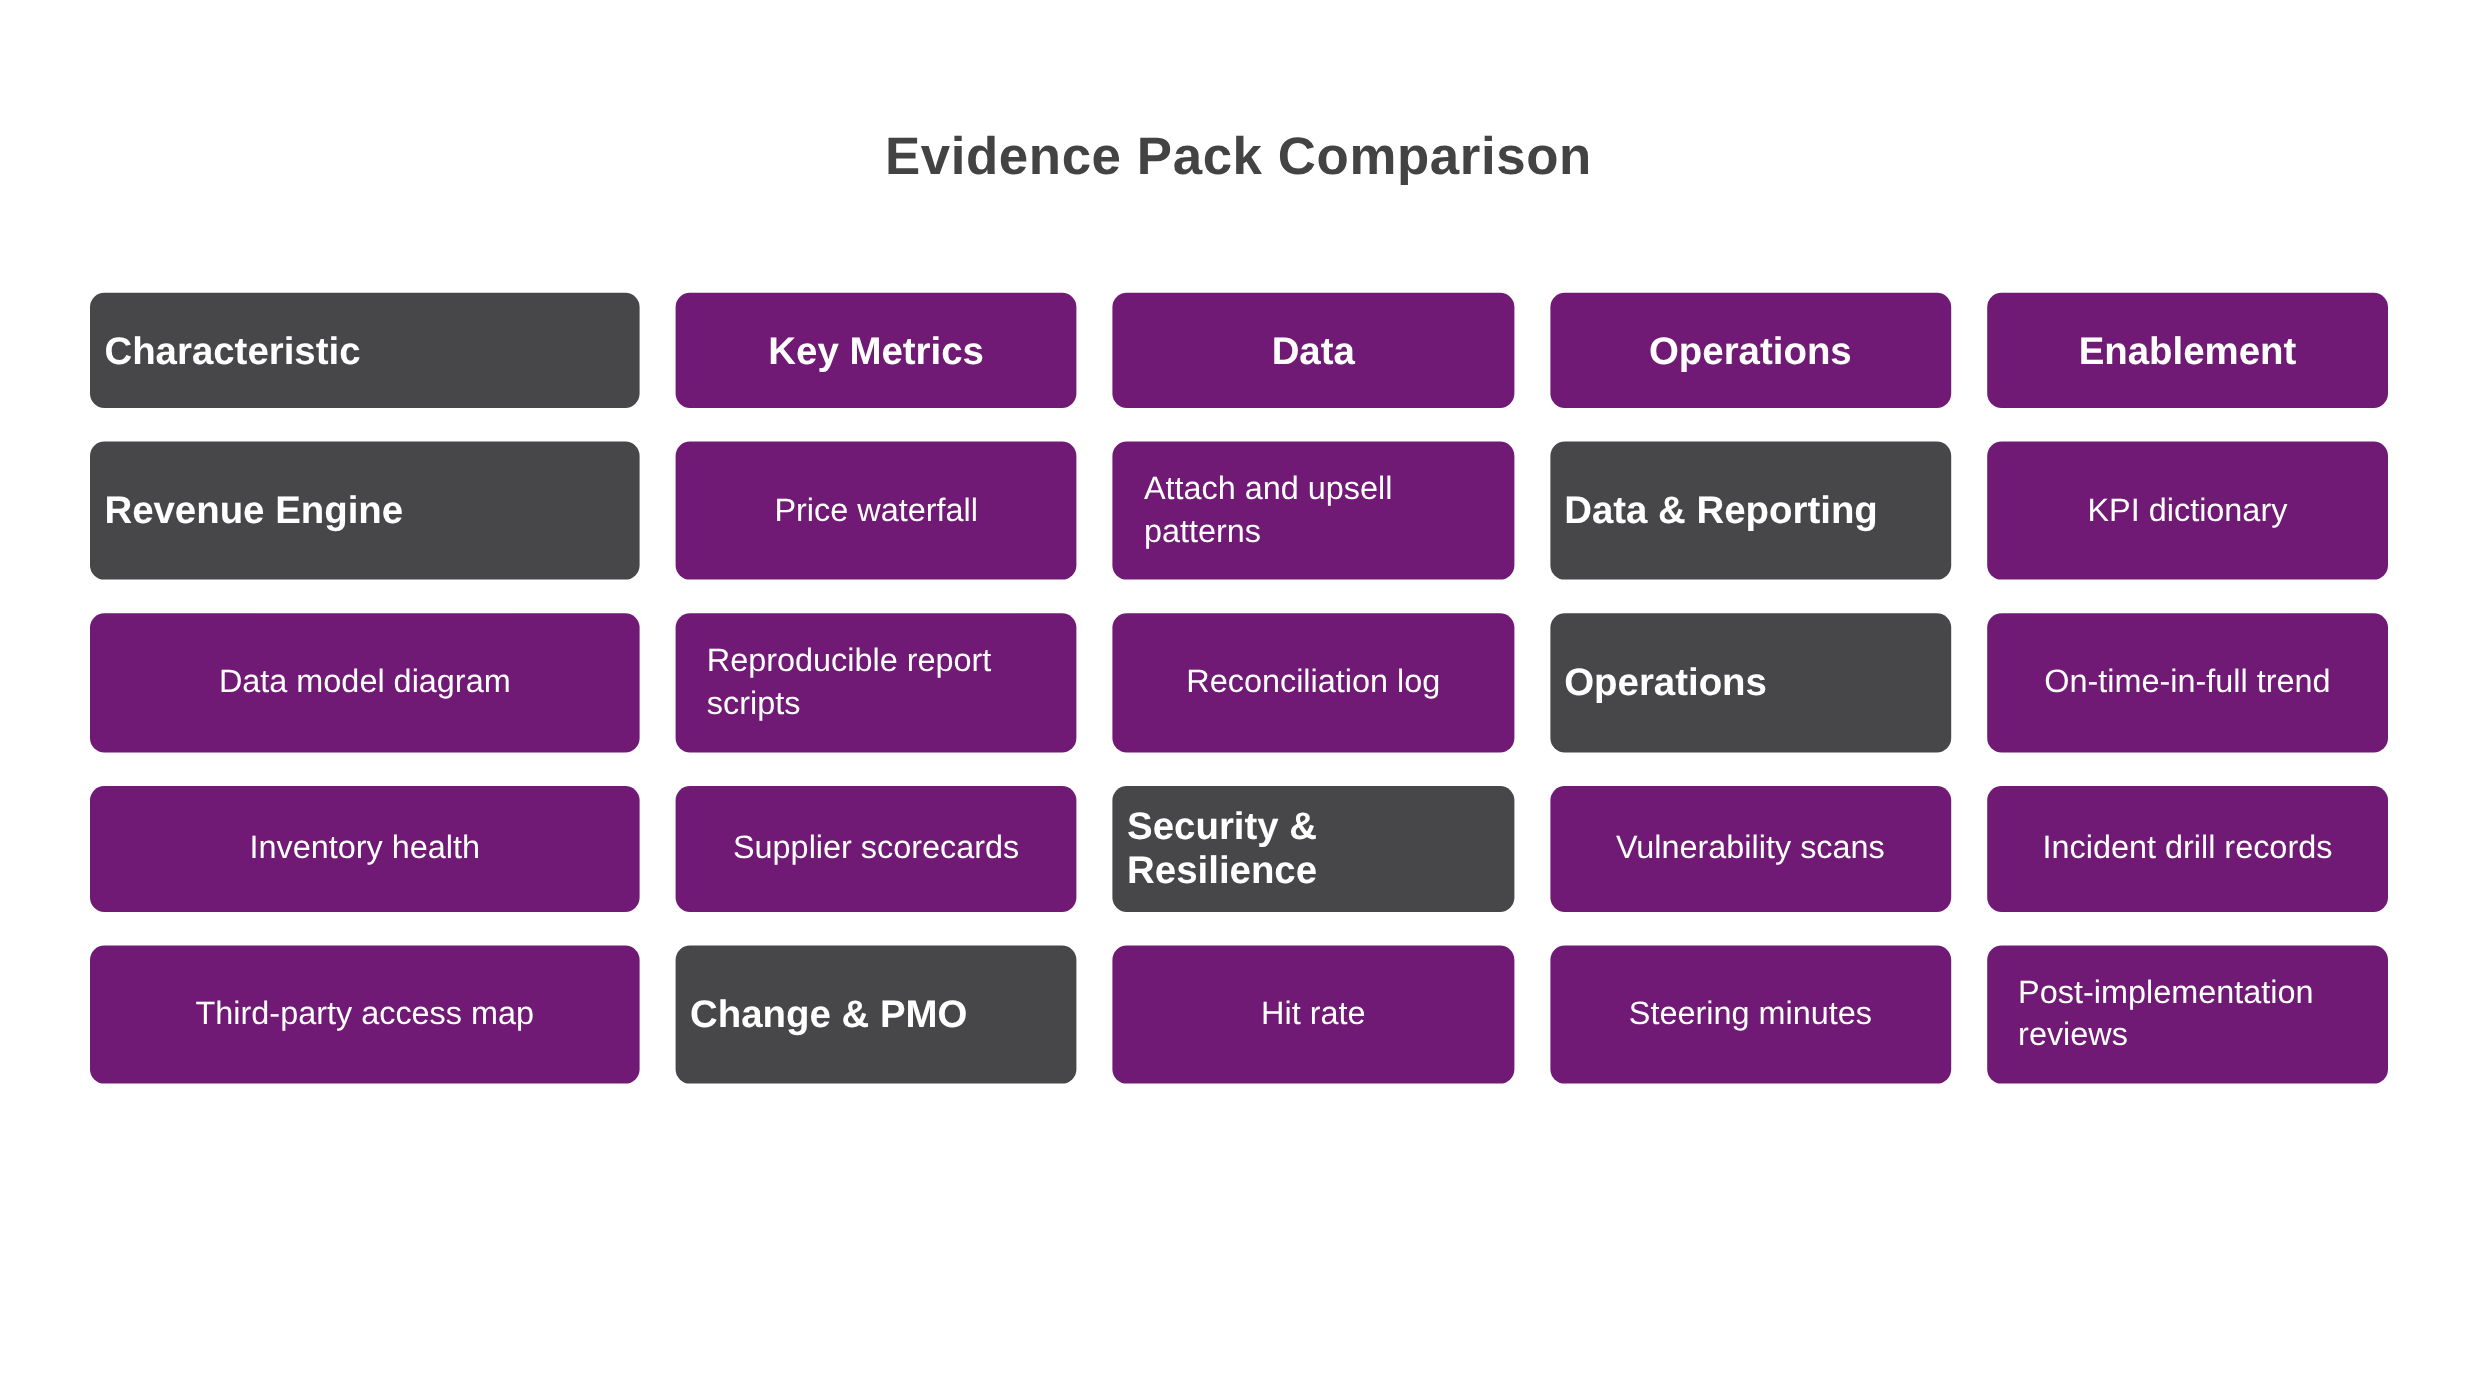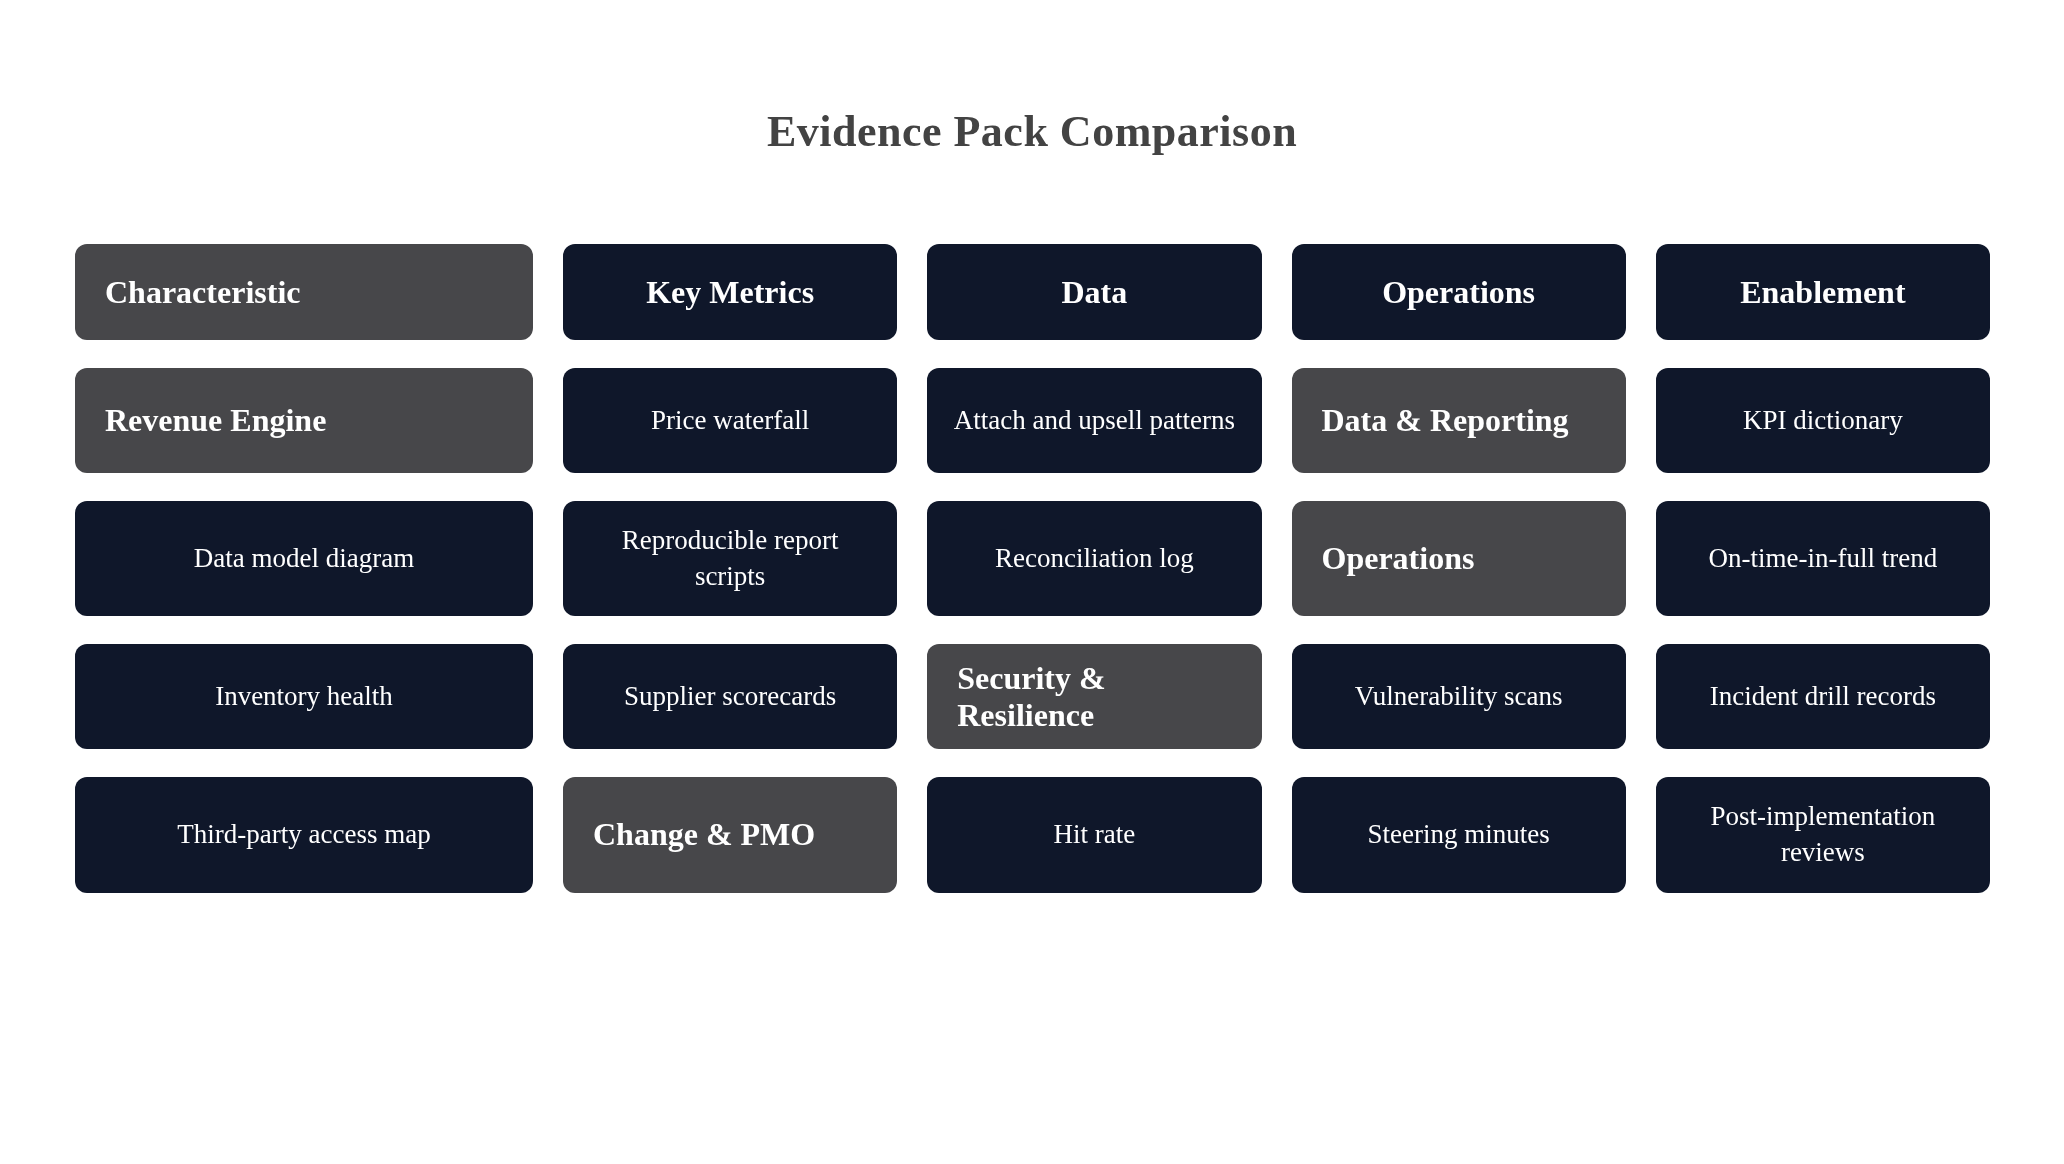--- a/index.html
+++ b/index.html
@@ -7,21 +7,20 @@
     padding: 0;
     background: #ffffff;
     font-family: "Liberation Sans", sans-serif;
   }
   .canvas {
     position: relative;
     width: 2064px;
     height: 928px;
     background: #ffffff;
     overflow: hidden;
-    font-family: Liberation Serif, serif;
   }
   .title {
     position: absolute;
     top: 106px;
     left: 0;
     width: 100%;
     text-align: center;
     font-size: 44px;
     font-weight: bold;
     color: #434343;
@@ -43,28 +42,27 @@
     color: #ffffff;
     display: flex;
     align-items: center;
     box-sizing: border-box;
   }
   .dark {
     background: #47474a;
     font-weight: bold;
     font-size: 32px;
     justify-content: flex-start;
-    padding: 0 20px 0 30px;
+    padding: 0 20px 0 12px;
     text-align: left;
   }
   .blue {
-    background: #0f172a;
+    background: #701a75;
     font-size: 27px;
     justify-content: center;
-    text-align: center;
     padding: 22px 26px;
     line-height: 1.32;
   }
   .blue.head {
     font-weight: bold;
     font-size: 32px;
     padding: 14px 26px;
   }
 </style>
 </head>

